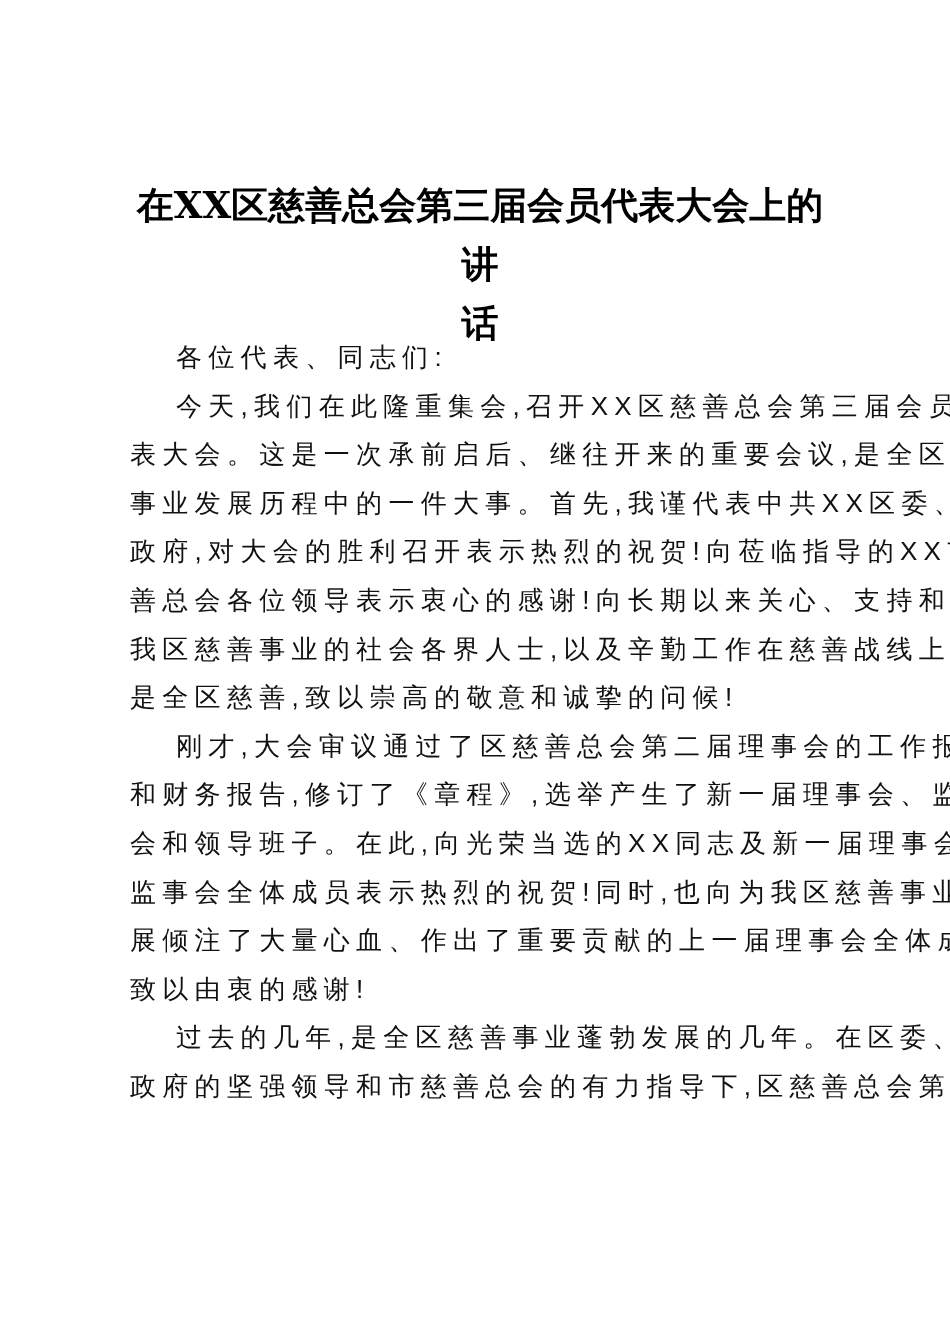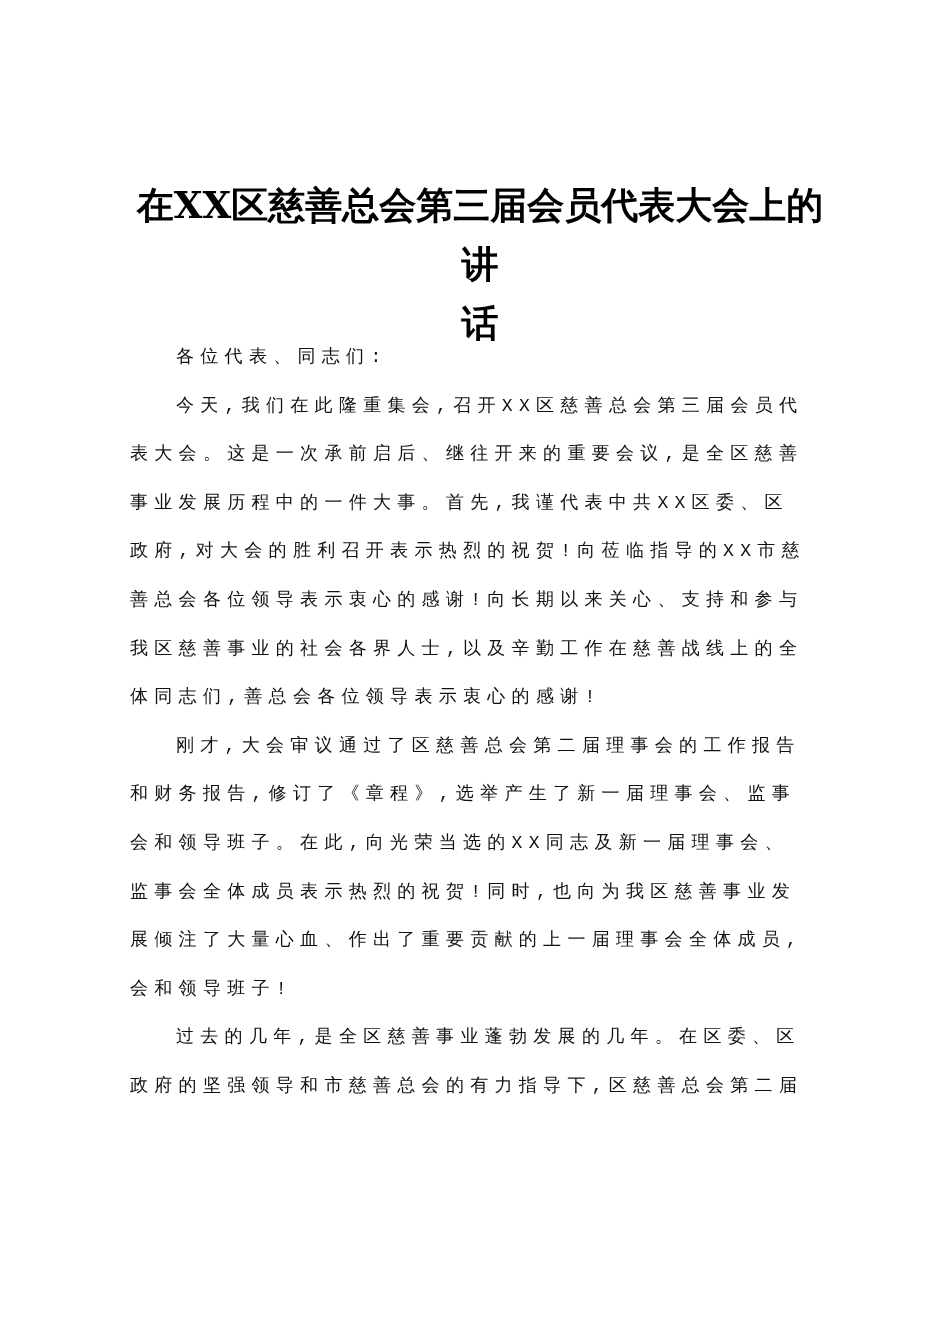--- a/index.html
+++ b/index.html
@@ -33,22 +33,22 @@
       font-size: 37px;
       line-height: 59px;
       letter-spacing: 0px;
       color: #000;
     }
     .body {
       position: absolute;
       left: 130px;
       top: 333px;
       width: 702px;
-      font-family: Liberation Mono, monospace;
-      font-size: 18px;
+      font-family: Liberation Sans, sans-serif;
+      font-size: 26px;
       line-height: 48.6px;
       letter-spacing: 6.3px;
       color: #111;
       text-align: justify;
     }
     .line {
       display: block;
       white-space: nowrap;
       height: 48.6px;
       overflow: visible;
@@ -74,30 +74,30 @@
     </div>
 
 
     <div>
       <span class="line indent">今天,我们在此隆重集会,召开XX区慈善总会第三届会员代</span>
       <span class="line">表大会。这是一次承前启后、继往开来的重要会议,是全区慈善</span>
       <span class="line">事业发展历程中的一件大事。首先,我谨代表中共XX区委、区</span>
       <span class="line">政府,对大会的胜利召开表示热烈的祝贺!向莅临指导的XX市慈</span>
       <span class="line">善总会各位领导表示衷心的感谢!向长期以来关心、支持和参与</span>
       <span class="line">我区慈善事业的社会各界人士,以及辛勤工作在慈善战线上的全</span>
-      <span class="line">体同志们,善总会各位领导表示衷心的感谢!</span>
+      <span class="line">是全区慈善,致以崇高的敬意和诚挚的问候!</span>
     </div>
 
     <div>
       <span class="line indent">刚才,大会审议通过了区慈善总会第二届理事会的工作报告</span>
       <span class="line">和财务报告,修订了《章程》,选举产生了新一届理事会、监事</span>
       <span class="line">会和领导班子。在此,向光荣当选的XX同志及新一届理事会、</span>
       <span class="line">监事会全体成员表示热烈的祝贺!同时,也向为我区慈善事业发</span>
       <span class="line">展倾注了大量心血、作出了重要贡献的上一届理事会全体成员,</span>
-      <span class="line">会和领导班子!</span>
+      <span class="line">致以由衷的感谢!</span>
     </div>
 
     <div>
       <span class="line indent">过去的几年,是全区慈善事业蓬勃发展的几年。在区委、区</span>
       <span class="line">政府的坚强领导和市慈善总会的有力指导下,区慈善总会第二届</span>
     </div>
 
   </div>
 </div>
 

